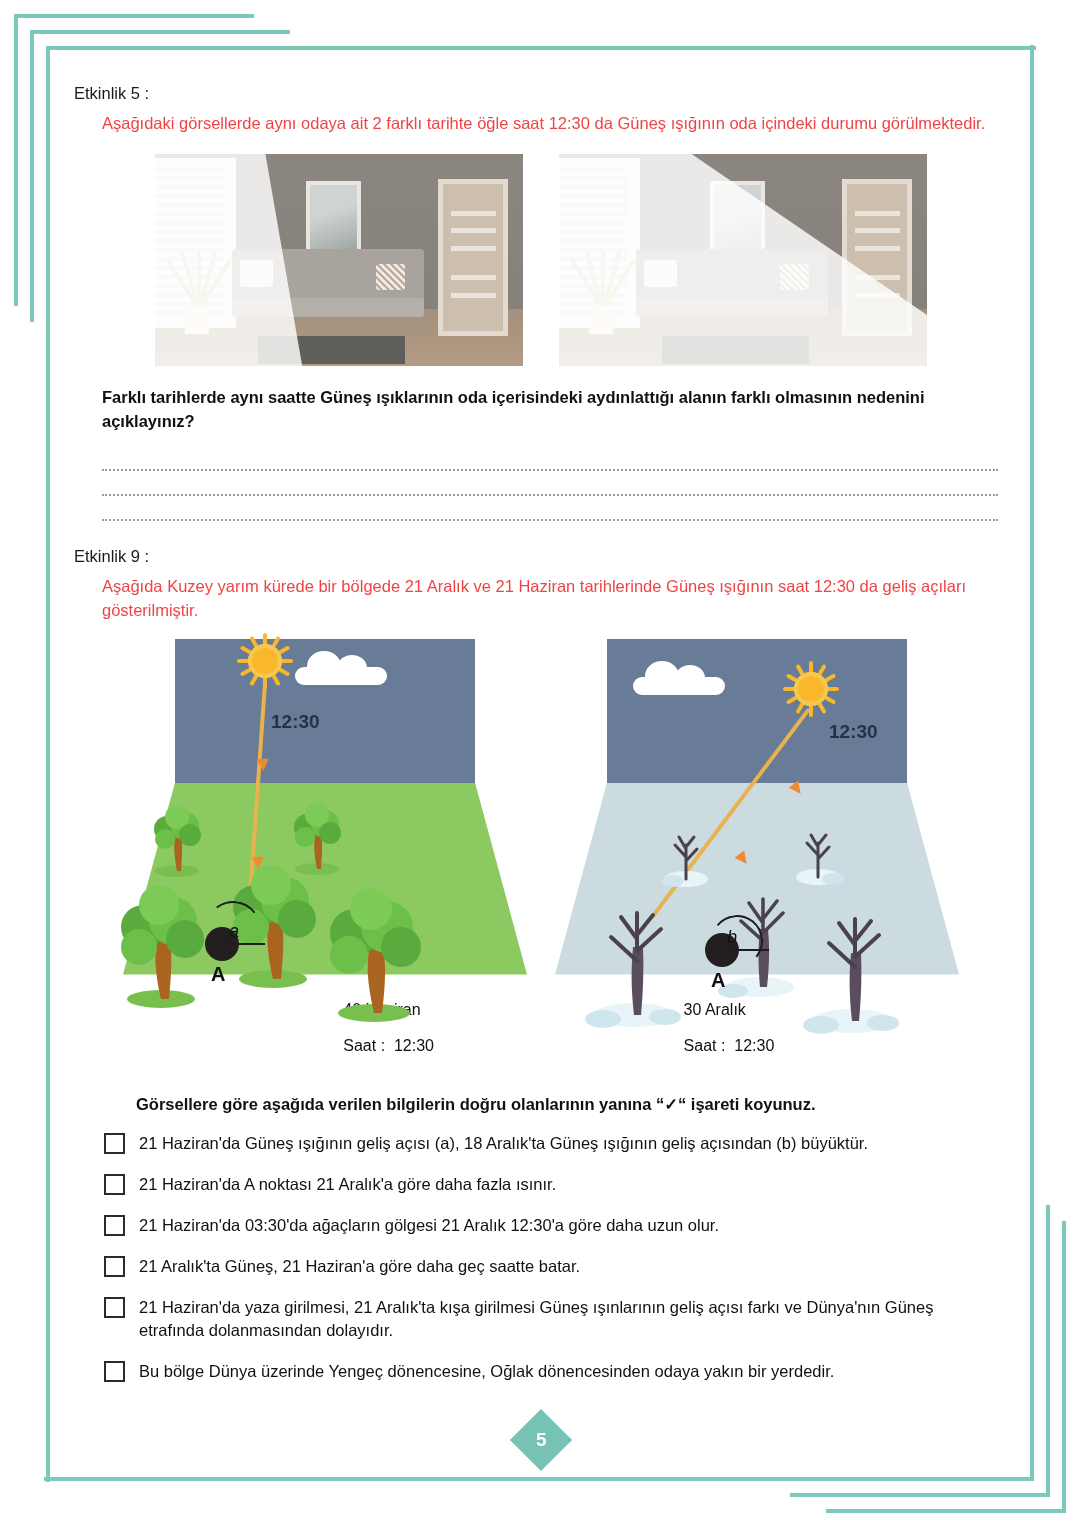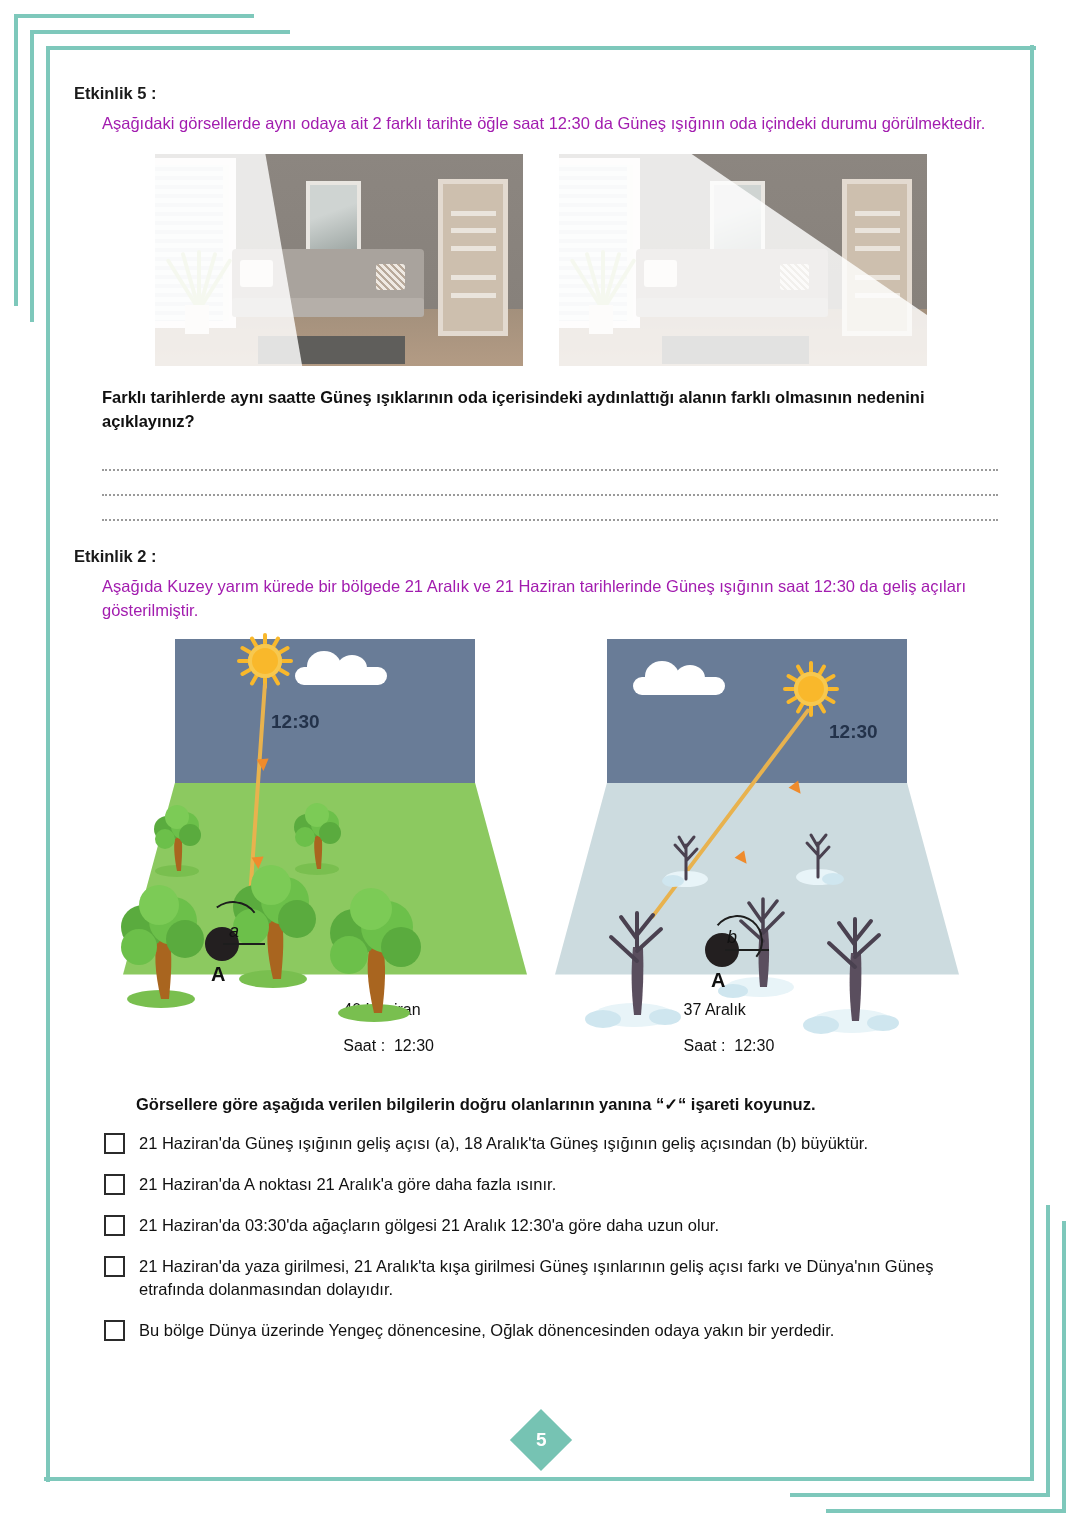--- a/index.html
+++ b/index.html
@@ -16,22 +16,22 @@
   .tl1 { left: 14px;  top: 14px;  width: 240px; height: 292px; border-left: 4px solid #7ec8bb; border-top: 4px solid #7ec8bb; }
   .tl2 { left: 30px;  top: 30px;  width: 260px; height: 292px; border-left: 4px solid #7ec8bb; border-top: 4px solid #7ec8bb; }
   .tl3 { left: 46px;  top: 46px;  width: 990px; height: 1436px; border-left: 4px solid #7ec8bb; border-top: 4px solid #7ec8bb; }
   .br1 { right: 14px; bottom: 14px; width: 240px; height: 292px; border-right: 4px solid #7ec8bb; border-bottom: 4px solid #7ec8bb; }
   .br2 { right: 30px; bottom: 30px; width: 260px; height: 292px; border-right: 4px solid #7ec8bb; border-bottom: 4px solid #7ec8bb; }
   .br3 { right: 46px; bottom: 46px; width: 990px; height: 1436px; border-right: 4px solid #7ec8bb; border-bottom: 4px solid #7ec8bb; }
 
   
   .page { position: absolute; left: 46px; top: 46px; width: 990px; height: 1436px; padding: 38px 28px 0 28px; }
 
-  .act-title { font-size: 16.5px; font-weight: bold; color: #1a1a1a; margin-bottom: 9px; }
-  .act-intro { font-size: 16.5px; color: #a21caf; line-height: 1.45; padding-left: 28px; }
+  .act-title { font-size: 16.5px; font-weight: normal; color: #1a1a1a; margin-bottom: 9px; }
+  .act-intro { font-size: 16.5px; color: #ef4444; line-height: 1.45; padding-left: 28px; }
 
   
   .photo-row { display: flex; justify-content: center; gap: 36px; margin-top: 18px; }
   .photo {
     width: 368px; height: 212px; position: relative; overflow: hidden;
     background: #8d8781;
   }
   
   .rm-wall { position: absolute; inset: 0; background: linear-gradient(180deg,#8c8680 0%,#857f79 100%); }
   .rm-floor { position: absolute; left: 0; right: 0; bottom: 0; height: 27%;
@@ -191,21 +191,21 @@
 
     <div class="q-bold">Farklı tarihlerde aynı saatte Güneş ışıklarının oda içerisindeki aydınlattığı alanın farklı olmasının nedenini açıklayınız?</div>
     <div style="margin-top:12px">
       <div class="dots"></div>
       <div class="dots"></div>
       <div class="dots"></div>
     </div>
   </div>
 
   <div class="act2">
-    <div class="act-title">Etkinlik 2 :</div>
+    <div class="act-title">Etkinlik 9 :</div>
     <div class="act-intro">Aşağıda Kuzey yarım kürede bir bölgede 21 Aralık ve 21 Haziran tarihlerinde Güneş ışığının saat 12:30 da geliş açıları gösterilmiştir.</div>
 
     <div class="diag-row">
 
       <div class="diagram summer">
         <div class="sky"></div>
         <div class="ground"></div>
 
         <div class="sun-icon" style="left:114px; top:-6px">
           <div class="ray" style="transform:rotate(0deg)"></div>
@@ -367,40 +367,44 @@
       </div>
     </div>
 
     <div class="caption-row">
       <div class="caption">
         <span>40 Haziran</span>
         <span style="display:inline-block;width:26px"></span>
         <span>Saat :  12:30</span>
       </div>
       <div class="caption">
-        <span>37 Aralık</span>
+        <span>30 Aralık</span>
         <span style="display:inline-block;width:26px"></span>
         <span>Saat :  12:30</span>
       </div>
     </div>
 
     <div class="check-head">Görsellere göre aşağıda verilen bilgilerin doğru olanlarının yanına  “✓“  işareti koyunuz.</div>
 
     <div class="stmt-list">
       <div class="stmt">
         <div class="cbox"></div>
         <div class="stmt-txt">21 Haziran'da Güneş ışığının geliş açısı (a), 18 Aralık'ta Güneş ışığının geliş açısından (b) büyüktür.</div>
       </div>
       <div class="stmt">
         <div class="cbox"></div>
         <div class="stmt-txt">21 Haziran'da A noktası 21 Aralık'a göre daha fazla ısınır.</div>
       </div>
       <div class="stmt">
         <div class="cbox"></div>
         <div class="stmt-txt">21 Haziran'da 03:30'da ağaçların gölgesi 21 Aralık 12:30'a göre daha uzun olur.</div>
+      </div>
+      <div class="stmt">
+        <div class="cbox"></div>
+        <div class="stmt-txt">21 Aralık'ta Güneş, 21 Haziran'a göre daha geç saatte batar.</div>
       </div>
       <div class="stmt">
         <div class="cbox"></div>
         <div class="stmt-txt">21 Haziran'da yaza girilmesi, 21 Aralık'ta kışa girilmesi Güneş ışınlarının geliş açısı farkı ve Dünya'nın Güneş etrafında dolanmasından dolayıdır.</div>
       </div>
       <div class="stmt">
         <div class="cbox"></div>
         <div class="stmt-txt">Bu bölge Dünya üzerinde Yengeç dönencesine, Oğlak dönencesinden odaya yakın bir yerdedir.</div>
       </div>
     </div>

